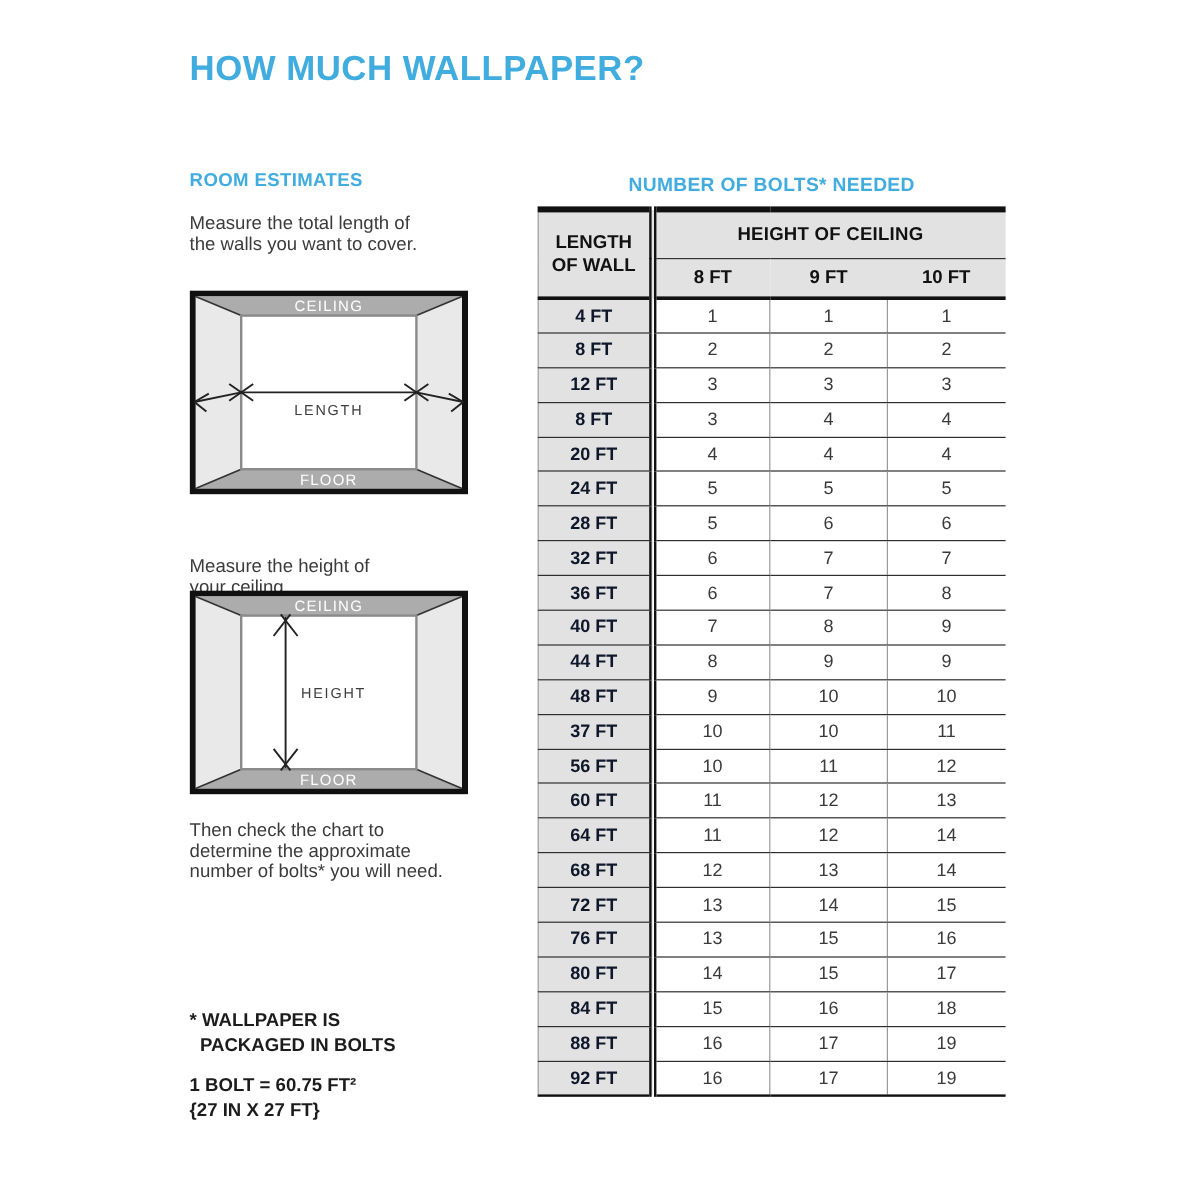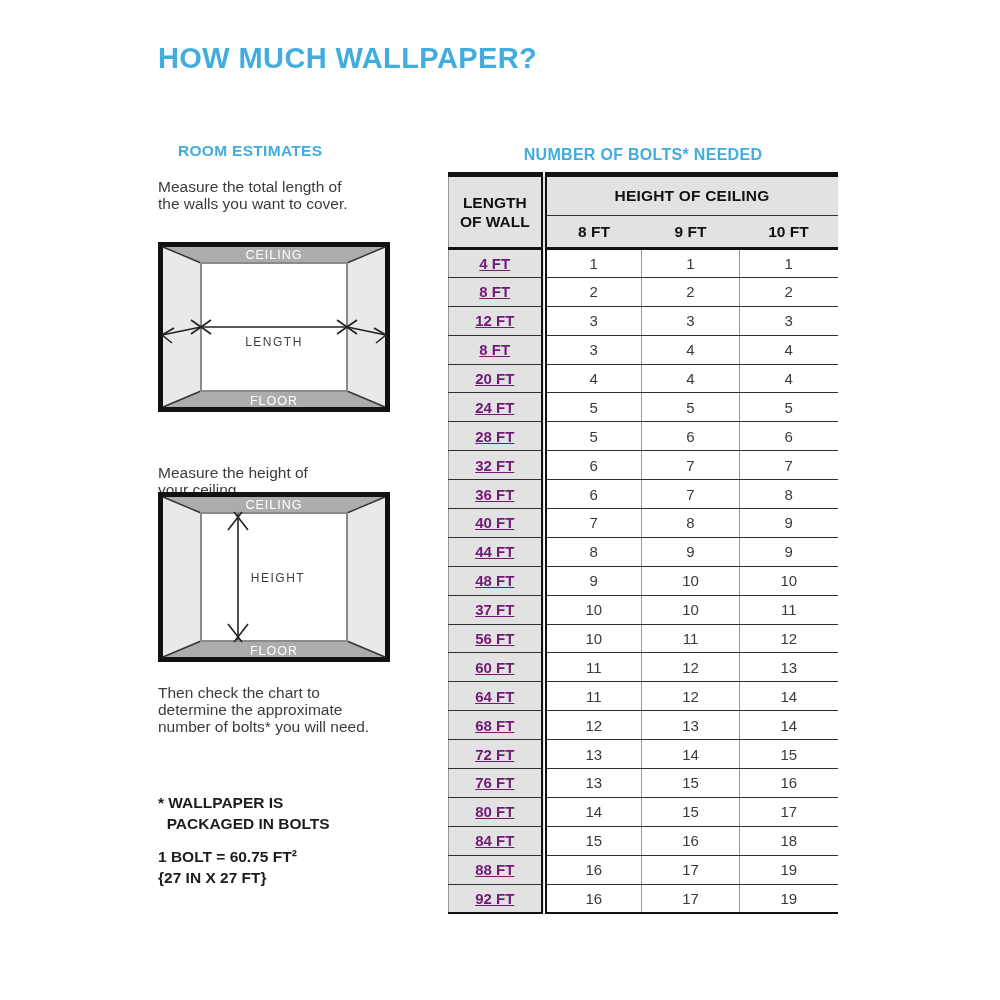--- a/index.html
+++ b/index.html
@@ -15,27 +15,27 @@
   #canvas{
     position:relative;width:922px;height:1000px;background:#ffffff;
     font-family:"Liberation Sans", sans-serif;color:var(--body);overflow:hidden;
   }
   .abs{position:absolute;}
   .page-title{
     left:158px;top:42px;font-size:29px;font-weight:bold;color:var(--accent);
     letter-spacing:.4px;
   }
   .section-heading{
-    font-size:15.5px;font-weight:bold;color:var(--accent);letter-spacing:.3px;margin-left:20px;
+    font-size:15.5px;font-weight:bold;color:var(--accent);letter-spacing:.3px;
   }
   .body-text{
     font-size:15.5px;line-height:17px;color:var(--body);white-space:pre-line;
   }
   .bold-note{
-    font-size:15.5px;line-height:21px;color:var(--ink);font-weight:bold;white-space:pre-wrap;
+    font-size:15.5px;line-height:21px;color:var(--ink);font-weight:bold;white-space:pre-wrap;margin-top:48px;
   }
   
   .table-heading{
     left:448px;top:146px;width:390px;text-align:center;
     font-size:16px;font-weight:bold;color:var(--accent);letter-spacing:.3px;
   }
   table.bolts{
     position:absolute;left:448px;top:172px;width:389px;
     border-collapse:collapse;table-layout:fixed;
     border-top:5px solid #111;border-left:1px solid #999;
@@ -53,23 +53,22 @@
   td.colgroup-head{
     height:41px;border-bottom:1.5px solid #333;letter-spacing:.2px;
   }
   td.subhead{
     height:33px;border-bottom:3px solid #111;
   }
   tbody td{
     height:28.9px;font-size:15px;border-bottom:1.7px solid #2e2e2e;
   }
   tbody td.rowlabel{
-    background:var(--cellbg);font-weight:bold;color:#701a75;
+    background:var(--cellbg);font-weight:bold;color:#0f172a;
     border-right:6px double #111;
-    text-decoration:underline;
   }
   tbody td.val{
     color:#3a3a3a;border-left:1px solid #999;
   }
   tbody tr:last-child td{border-bottom:2.5px solid #111;}
   
   svg text{font-family:"Liberation Sans", sans-serif;}
 </style>
 </head>
 <body>

